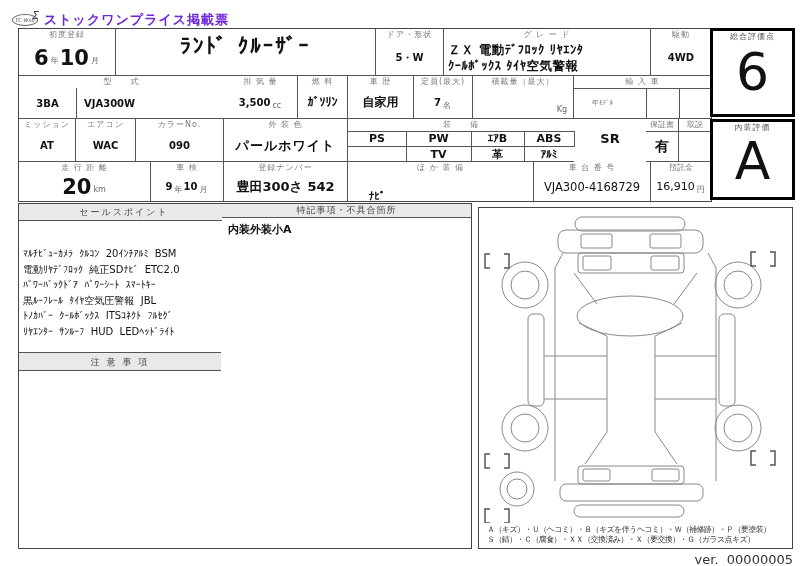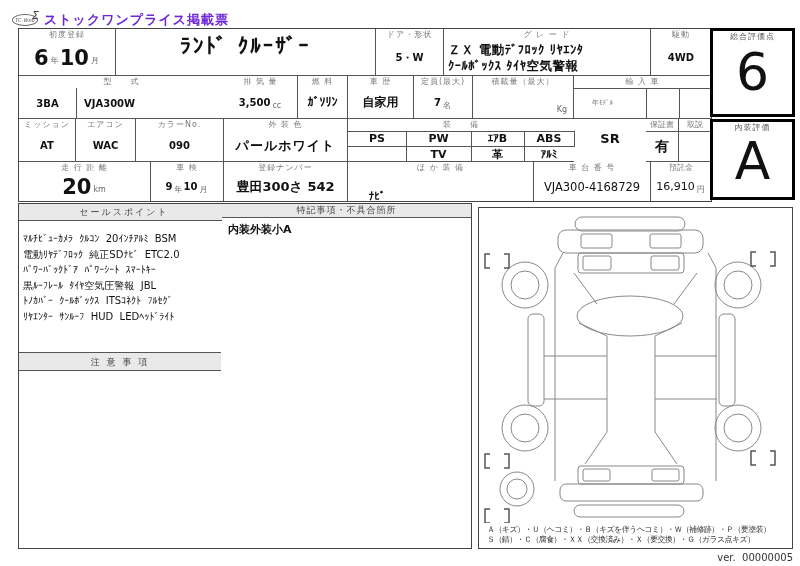--- a/index.html
+++ b/index.html
@@ -191,21 +191,21 @@
     <div class="slbl">総合評価点</div>
     <div class="sval">6</div>
   </div>
   <div class="scorebox" style="left:710px;top:119px;width:85px;height:81px;">
     <div class="slbl">内装評価</div>
     <div class="sval" style="line-height:56px;">A</div>
   </div>
 
   <div class="col" style="left:18px;top:203px;width:212px;height:346px;">
     <div class="colhead" style="height:17px;line-height:16px;">セールスポイント</div>
-    <div style="padding-top:10px;">
+    <div style="padding-top:0;margin-top:25px;">
       <div class="sline">ﾏﾙﾁﾋﾞｭｰｶﾒﾗ  ｸﾙｺﾝ  20ｲﾝﾁｱﾙﾐ  BSM</div>
       <div class="sline">電動ﾘﾔﾃﾞﾌﾛｯｸ  純正SDﾅﾋﾞ  ETC2.0</div>
       <div class="sline">ﾊﾟﾜｰﾊﾞｯｸﾄﾞｱ  ﾊﾟﾜｰｼｰﾄ  ｽﾏｰﾄｷｰ</div>
       <div class="sline">黒ﾙｰﾌﾚｰﾙ  ﾀｲﾔ空気圧警報  JBL</div>
       <div class="sline">ﾄﾉｶﾊﾞｰ  ｸｰﾙﾎﾞｯｸｽ  ITSｺﾈｸﾄ  ﾌﾙｾｸﾞ</div>
       <div class="sline">ﾘﾔｴﾝﾀｰ  ｻﾝﾙｰﾌ  HUD  LEDﾍｯﾄﾞﾗｲﾄ</div>
     </div>
     <div class="colhead abs" style="left:0;top:148px;width:202px;height:19px;line-height:18px;border-top:1px solid #555;">注 意 事 項</div>
   </div>
 
@@ -264,14 +264,14 @@
         <path d="M277,243 L272,243 L272,257 L277,257"></path>
           <path d="M291,243 L296,243 L296,257 L291,257"></path>
         <path d="M11,301 L6,301 L6,315 L11,315"></path>
           <path d="M25,301 L30,301 L30,315 L25,315"></path>
       </g>
     </svg>
     <div class="legend" style="bottom:13px;">Ａ（キズ）・Ｕ（ヘコミ）・Ｂ（キズを伴うヘコミ）・Ｗ（補修跡）・Ｐ（要塗装）</div>
     <div class="legend" style="bottom:3px;">Ｓ（錆）・Ｃ（腐食）・ＸＸ（交換済み）・Ｘ（要交換）・Ｇ（ガラス点キズ）</div>
   </div>
 
-  <div class="abs" style="right:7px;top:552px;font-size:10px;color:#333;white-space:pre;">ver.  00000005</div>
+  <div class="abs" style="right:7px;top:552px;font-size:13px;color:#333;white-space:pre;">ver.  00000005</div>
 </div>
 
 </body></html>

